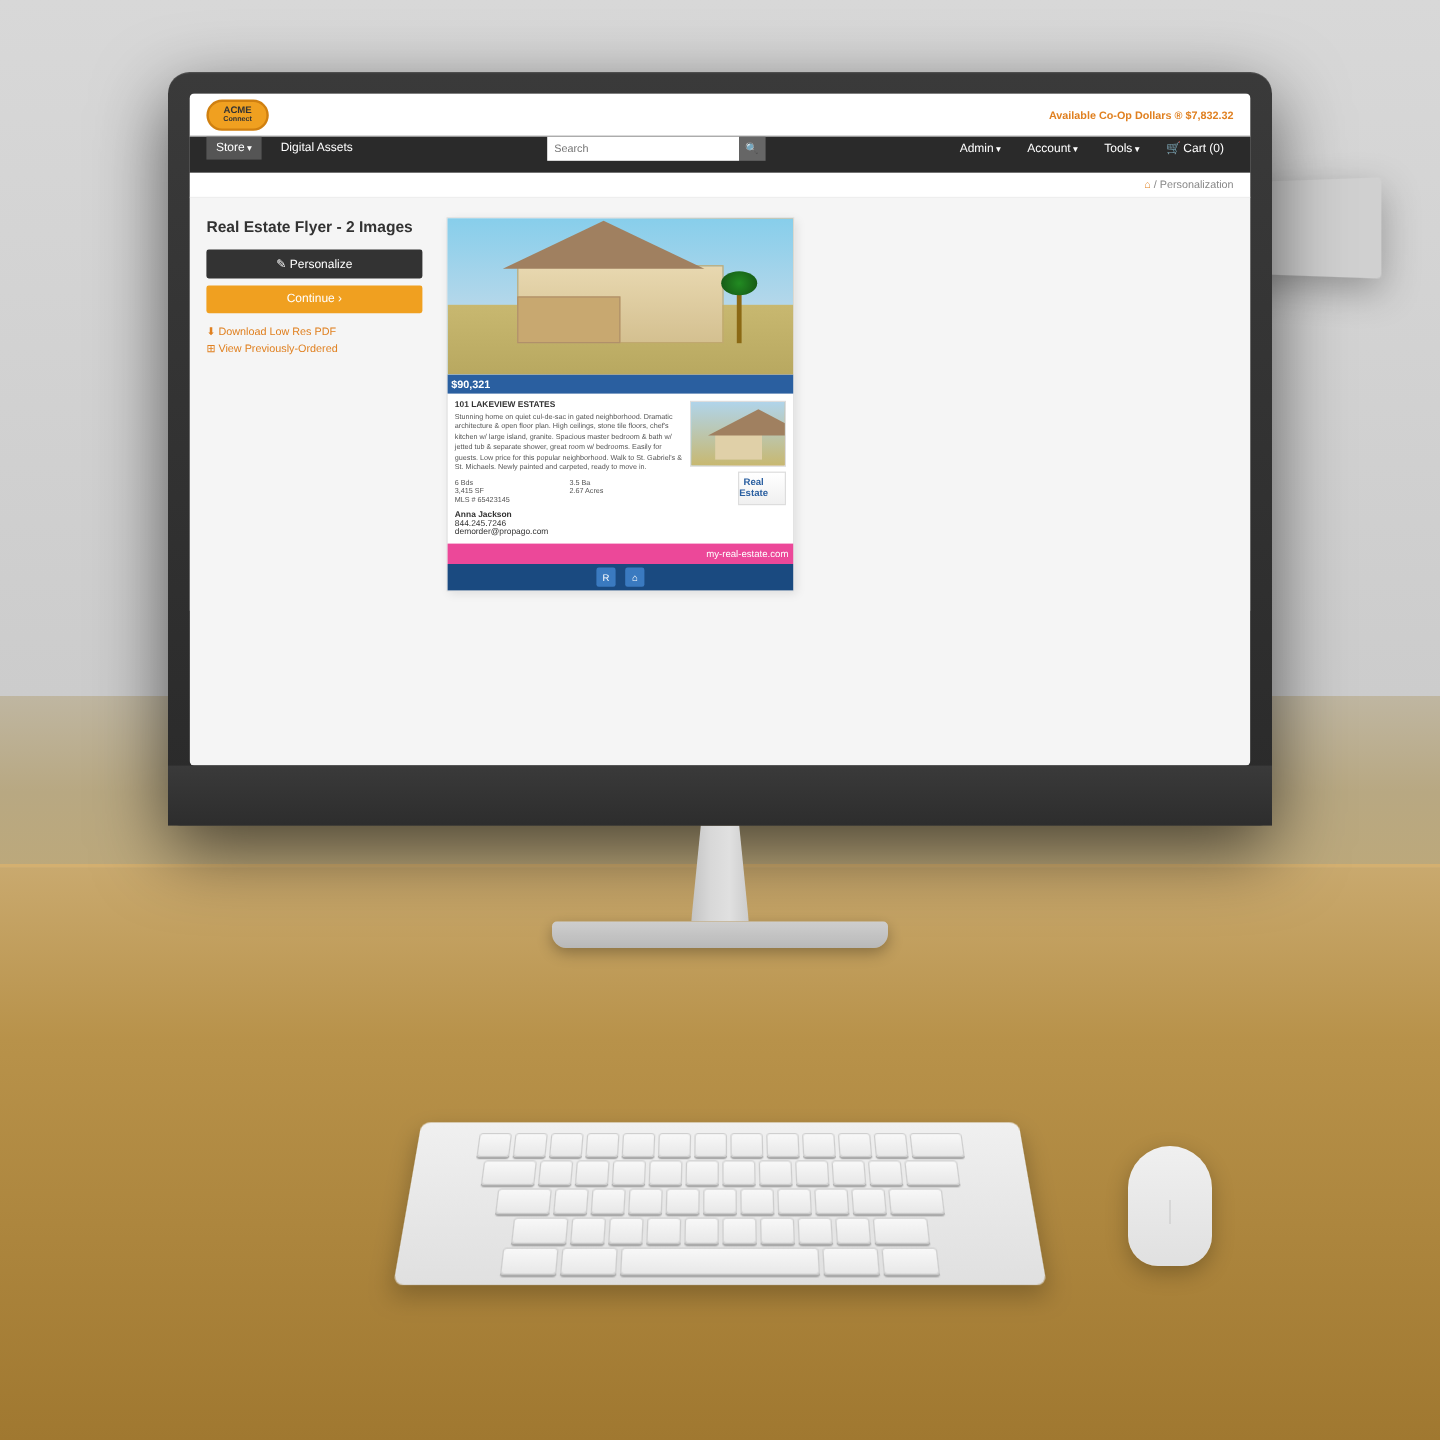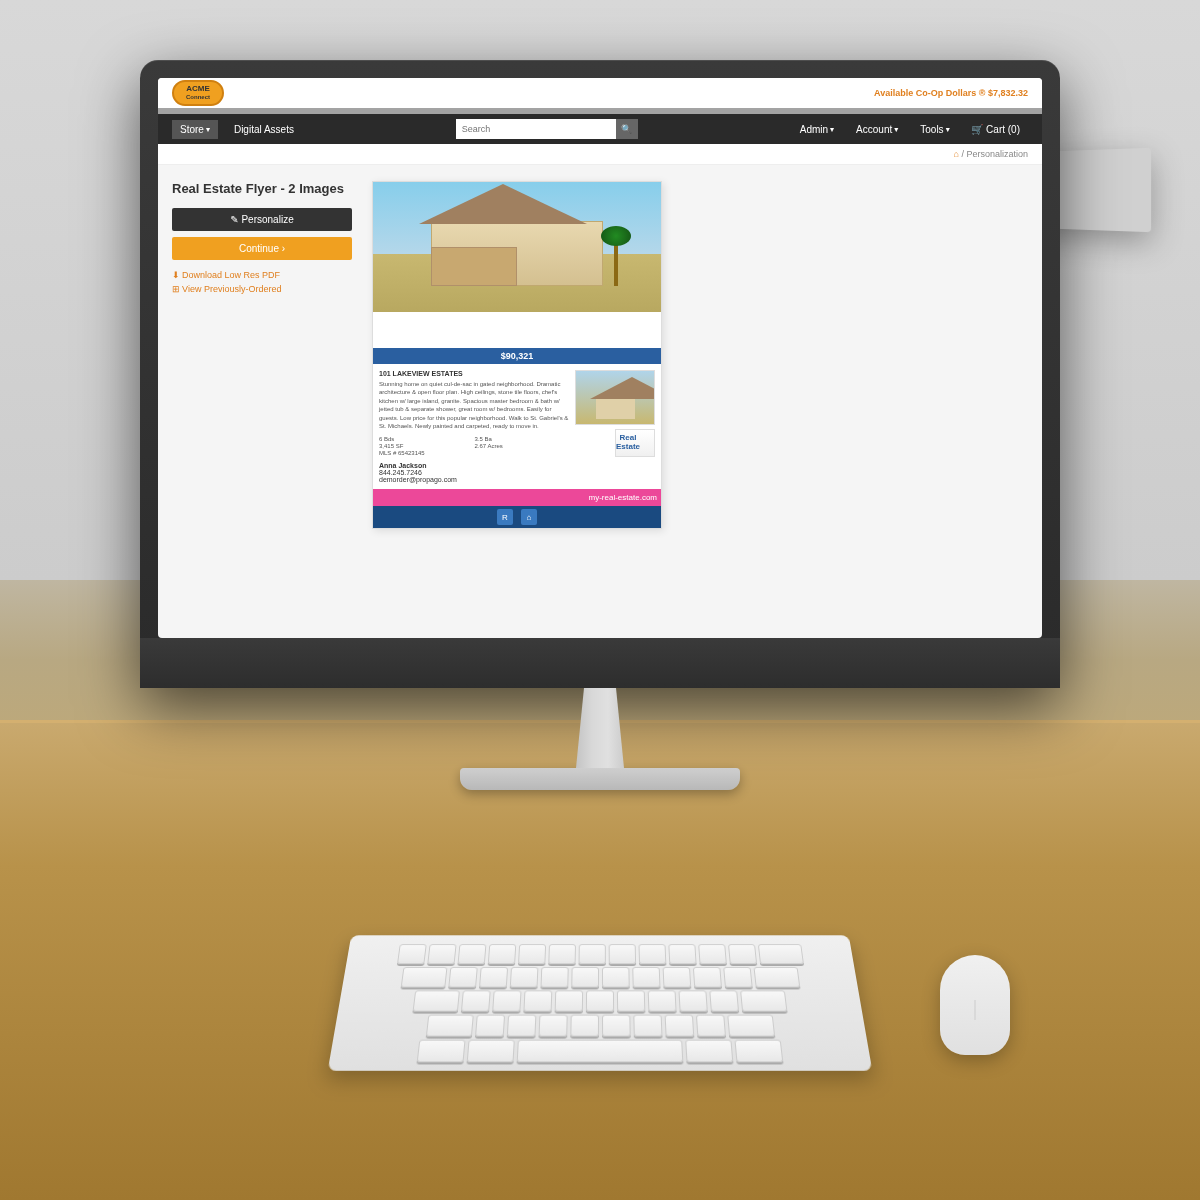--- a/index.html
+++ b/index.html
@@ -179,21 +179,21 @@
       font-size: 11px;
     }
 
     
     .site-topbar {
       background: #fff;
       padding: 6px 14px;
       display: flex;
       align-items: center;
       justify-content: space-between;
-      border-bottom: 6px solid #a3a3a3;
+      border-bottom: 1px solid #a3a3a3;
       height: 36px;
     }
 
     .site-logo {
       width: 52px;
       height: 26px;
       background: #f0a020;
       border-radius: 14px;
       display: flex;
       align-items: center;
@@ -209,21 +209,21 @@
     .site-co-op {
       font-size: 9px;
       color: #e08020;
       font-weight: bold;
     }
 
     
     .site-navbar {
       background: #2a2a2a;
       display: flex;
-      align-items: center;
+      align-items: flex-start;
       padding: 0 14px;
       height: 30px;
       gap: 8px;
     }
 
     .nav-item {
       color: #fff;
       font-size: 10px;
       padding: 4px 8px;
       cursor: pointer;
@@ -470,25 +470,24 @@
       transform: translateX(-50%);
       width: 30px;
       height: 20px;
       background: radial-gradient(circle, #228B22, #145214);
       border-radius: 50%;
     }
 
     .flyer-price-bar {
       background: #2a5fa0;
       color: #fff;
-      text-align: center;
+      text-align: left;
       padding: 3px;
       font-size: 9px;
       font-weight: bold;
-      margin-top: 36px;
     }
 
     .flyer-body {
       display: flex;
       padding: 6px;
       gap: 6px;
     }
 
     .flyer-left-body {
       flex: 1;

